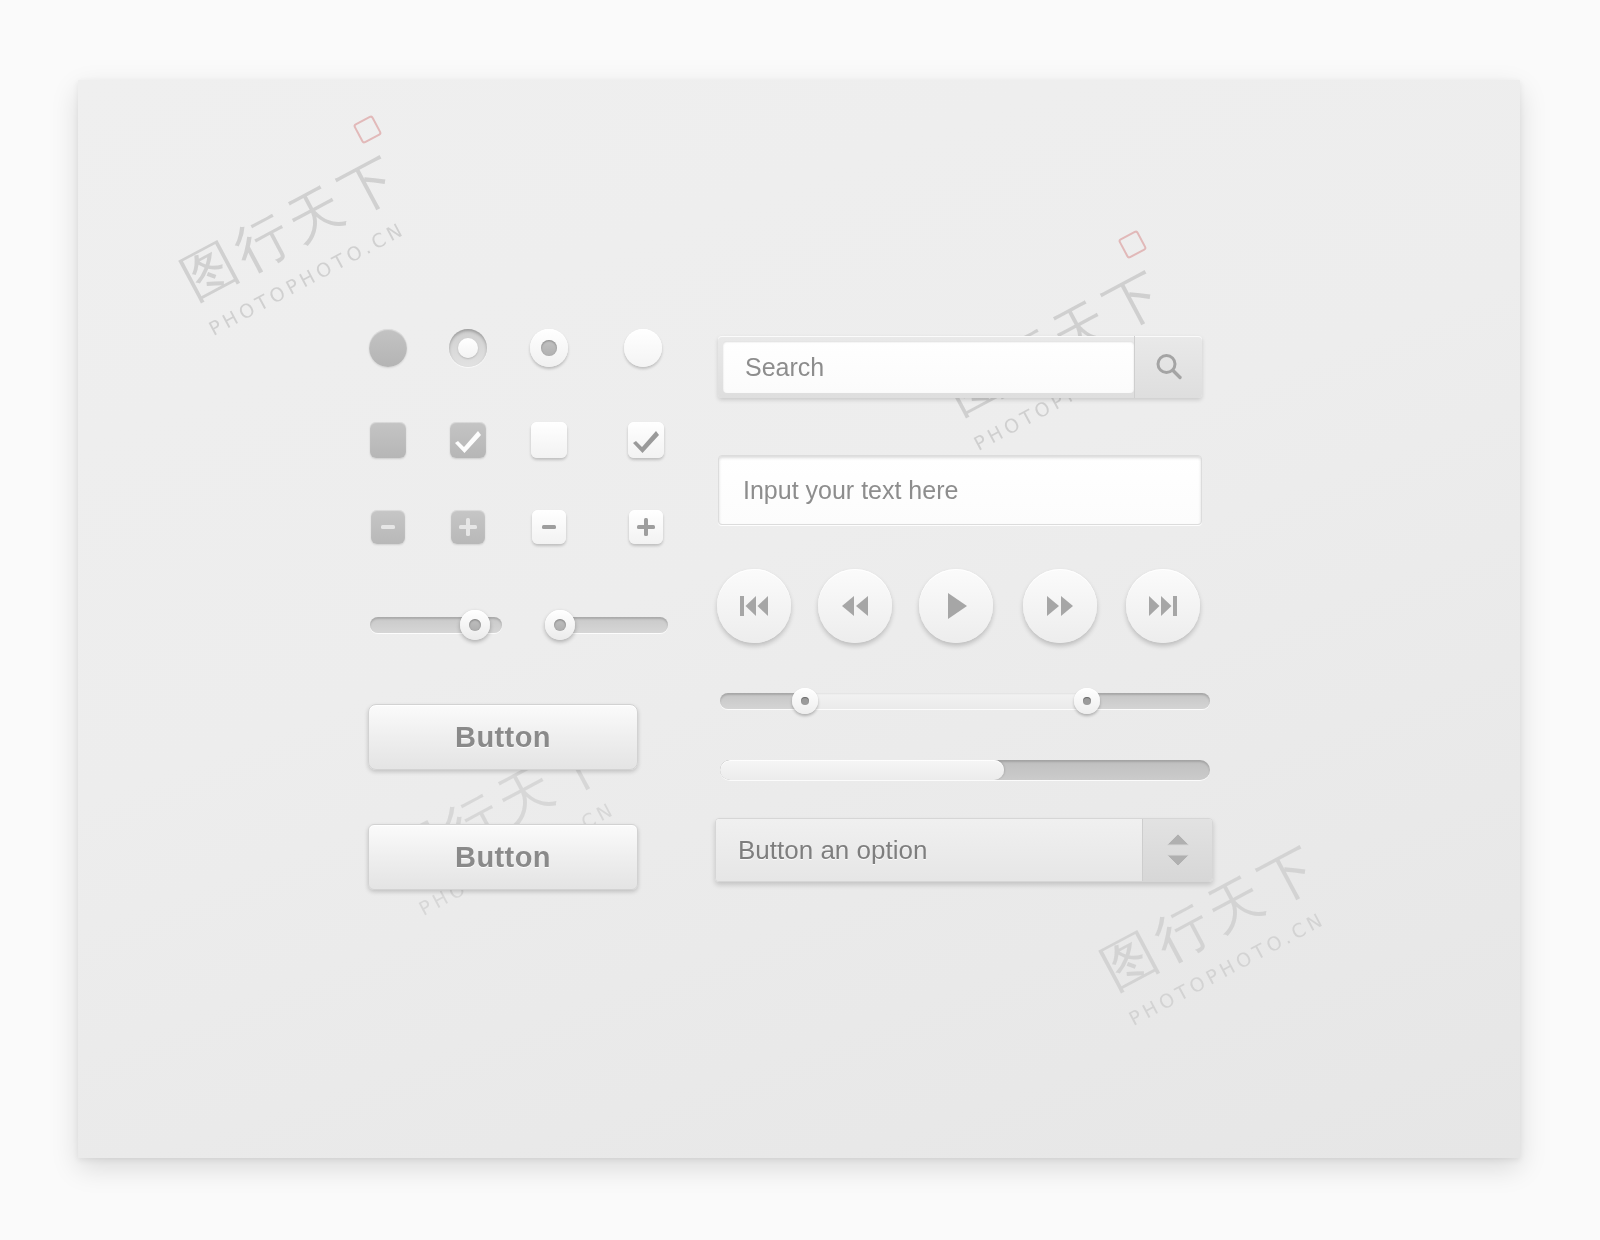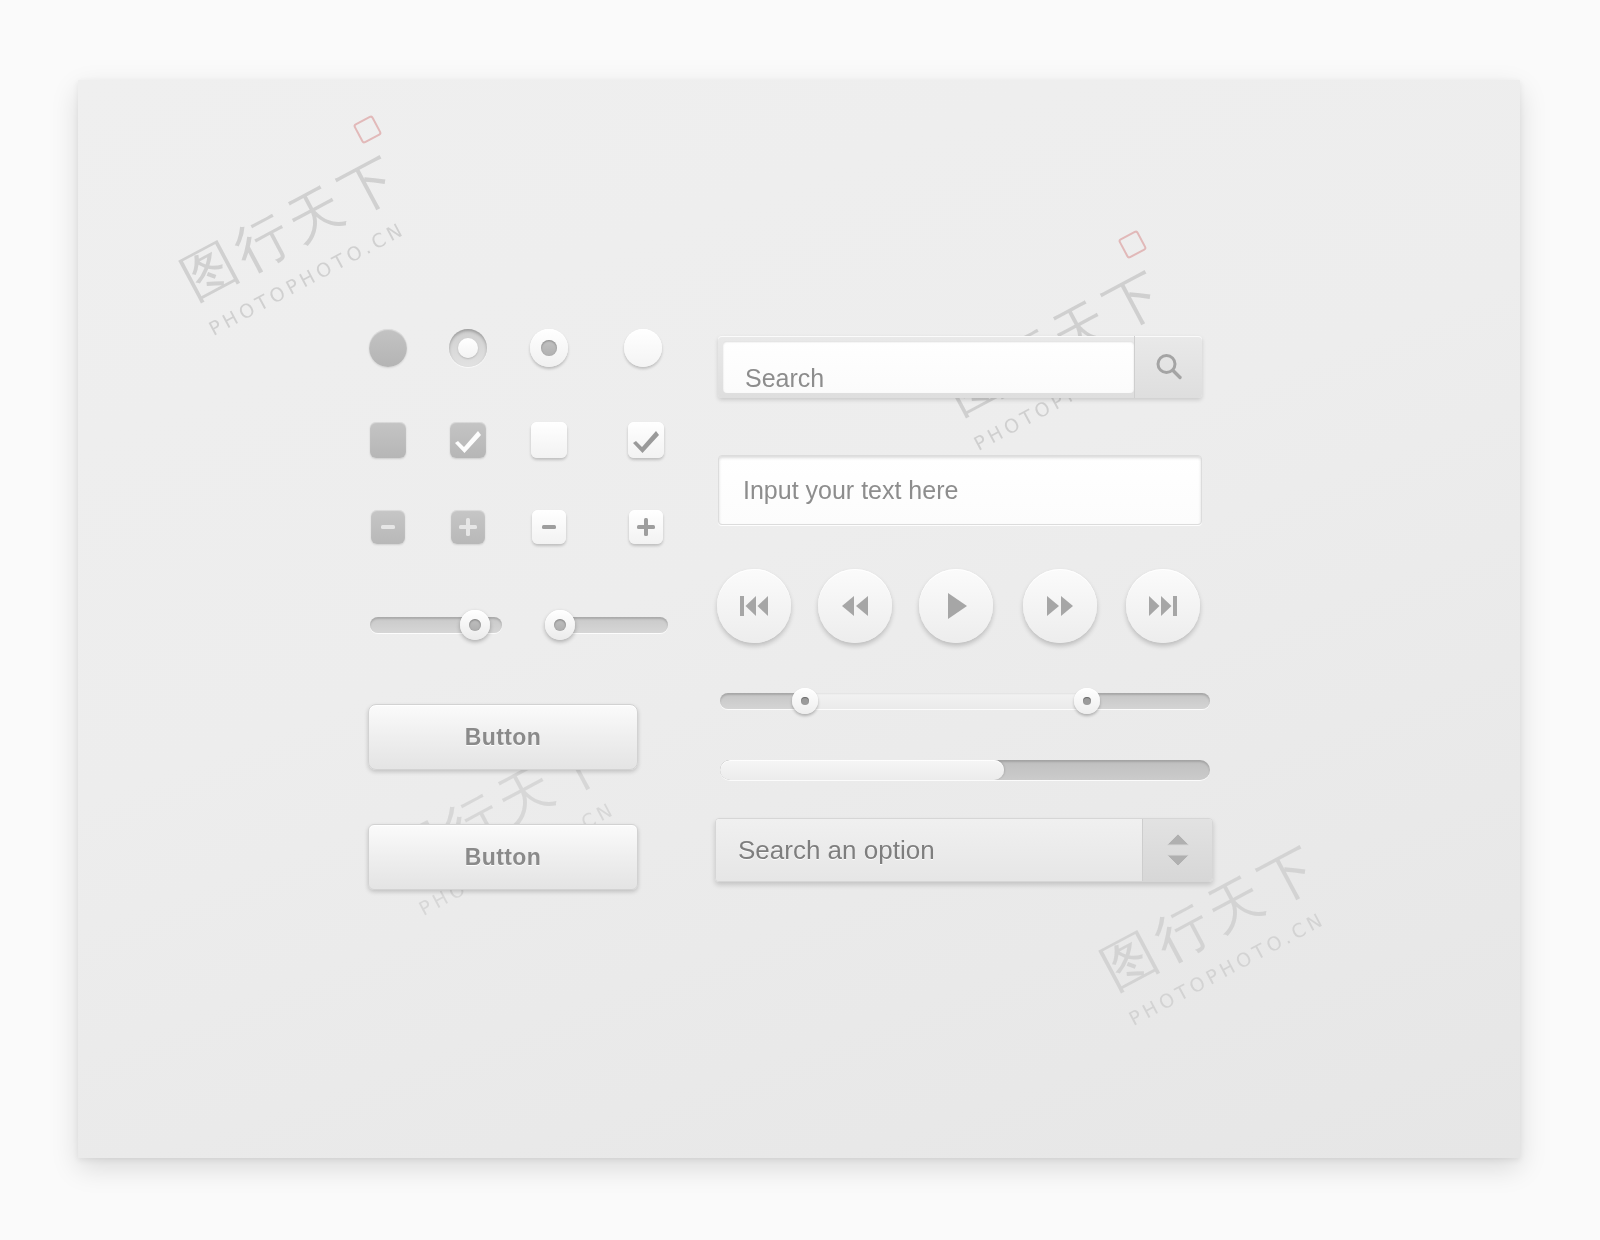--- a/index.html
+++ b/index.html
@@ -128,21 +128,21 @@
 
   
   .big-btn {
     position:absolute;
     display:flex; align-items:center; justify-content:center;
     background: linear-gradient(180deg, #fbfbfb 0%, #efefef 48%, #e4e4e4 100%);
     border: 1px solid #d2d2d2;
     box-shadow: 0 2px 4px rgba(0,0,0,0.18),
                 inset 0 1px 0 rgba(255,255,255,0.95);
     font-weight: bold;
-    font-size: 23px;
+    font-size: 29px;
     color: #8a8a8a;
     text-shadow: 0 1px 0 rgba(255,255,255,0.9);
     letter-spacing: 0.4px;
   }
 
   
   #search-wrap {
     position:absolute;
     left: 718px; top: 336px;
     width: 484px; height: 62px;
@@ -151,21 +151,21 @@
     box-shadow: 0 2px 4px rgba(0,0,0,0.15),
                 inset 0 1px 0 rgba(255,255,255,0.8);
     display:flex;
   }
   #search-field {
     flex: 1 1 auto;
     margin: 5px 0 5px 5px;
     border-radius: 4px;
     background: linear-gradient(180deg, #ffffff 0%, #fbfbfb 100%);
     box-shadow: inset 0 1px 2px rgba(0,0,0,0.14);
-    display:flex; align-items:flex-end;
+    display:flex; align-items:center;
     padding-left: 22px;
     font-size: 25px;
     color: #8d8d8d;
     overflow:hidden;
   }
   #search-btn {
     width: 68px;
     display:flex; align-items:center; justify-content:center;
     border-left: 1px solid #cfcfcf;
   }
@@ -443,21 +443,21 @@
   <div id="range-fill" style="left:727px; top:613px;"></div>
   <div class="range-knob" style="left:714px; top:608px;"></div>
   <div class="range-knob" style="left:996px; top:608px;"></div>
 
   <div id="progress-track" style="left:642px; top:680px;">
     <div id="progress-fill" style="width: 58%;"></div>
   </div>
 
   <div id="select-wrap" style="left:637px; top:738px;">
     <div id="select-value">
-      <span>Search an option</span>
+      <span>Button an option</span>
     </div>
     <div id="select-stepper">
       <svg width="30" height="16" viewBox="0 0 30 16">
         <path d="M15 3 L26 14 L4 14 Z" fill="#b0b0b0" stroke="#d8d8d8" stroke-width="1"></path>
       </svg>
       <svg width="30" height="16" viewBox="0 0 30 16">
         <path d="M15 13 L4 2 L26 2 Z" fill="#b0b0b0" stroke="#d8d8d8" stroke-width="1"></path>
       </svg>
     </div>
   </div>

